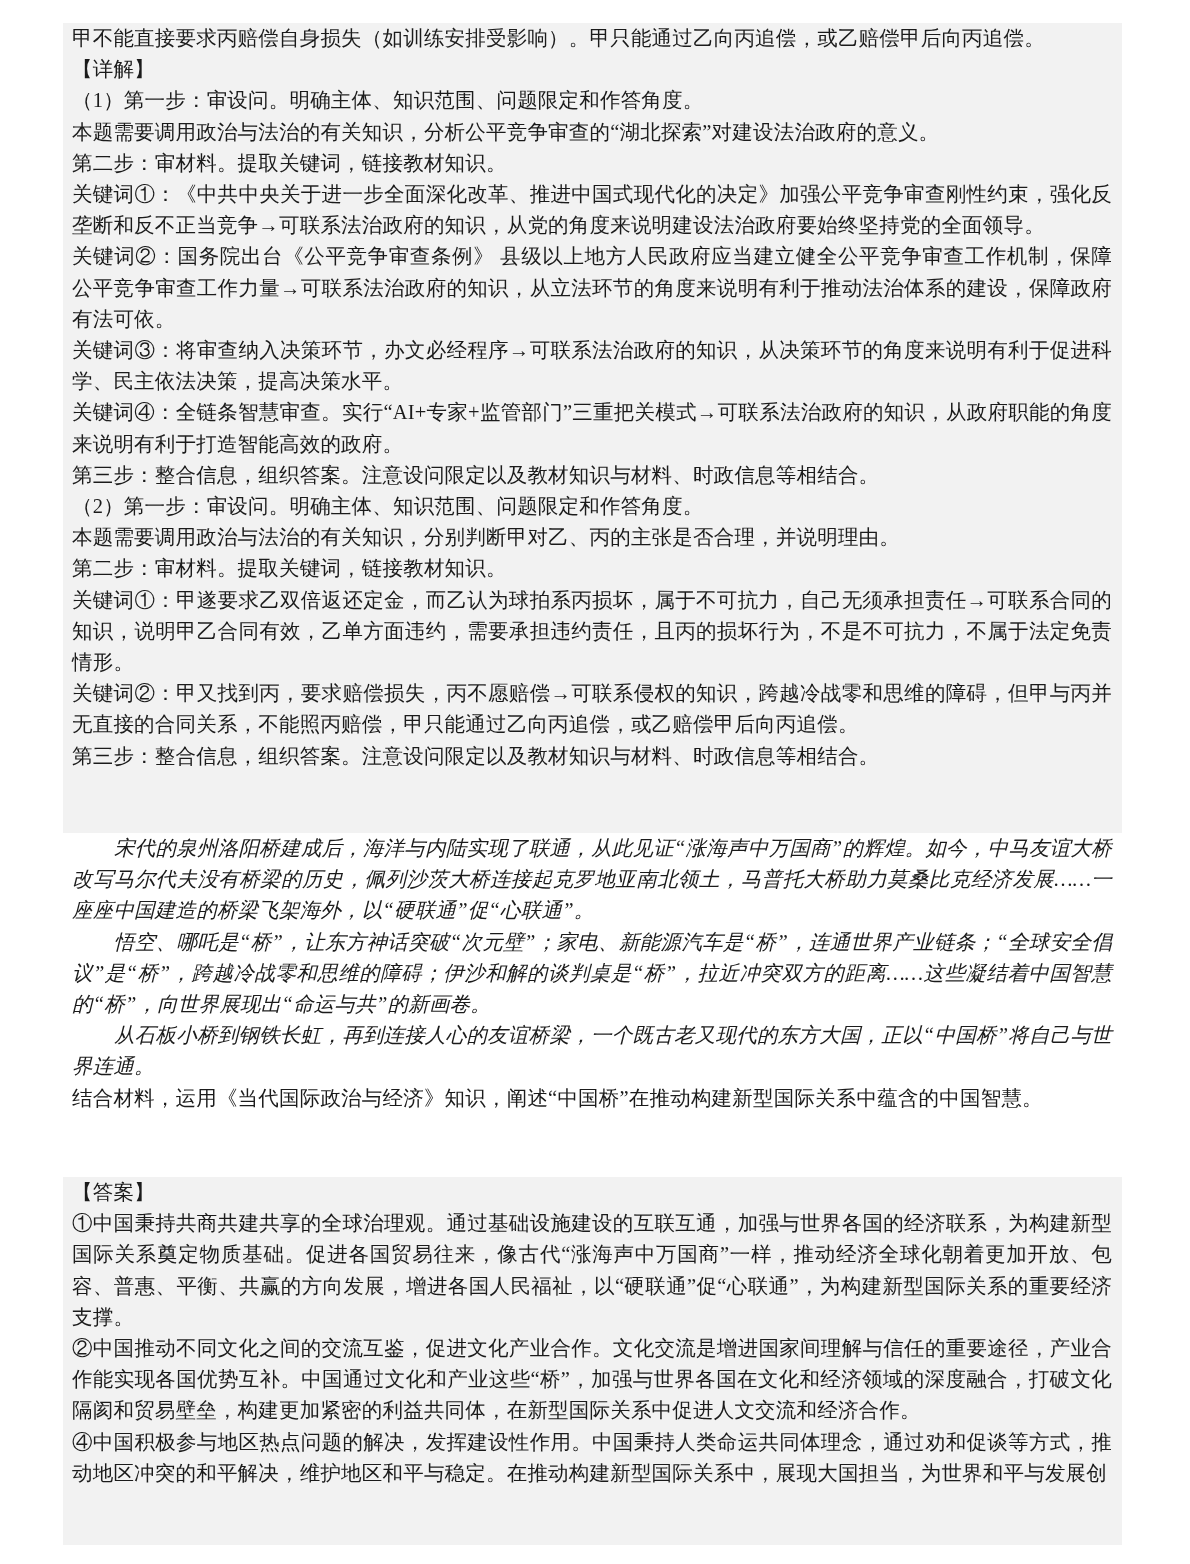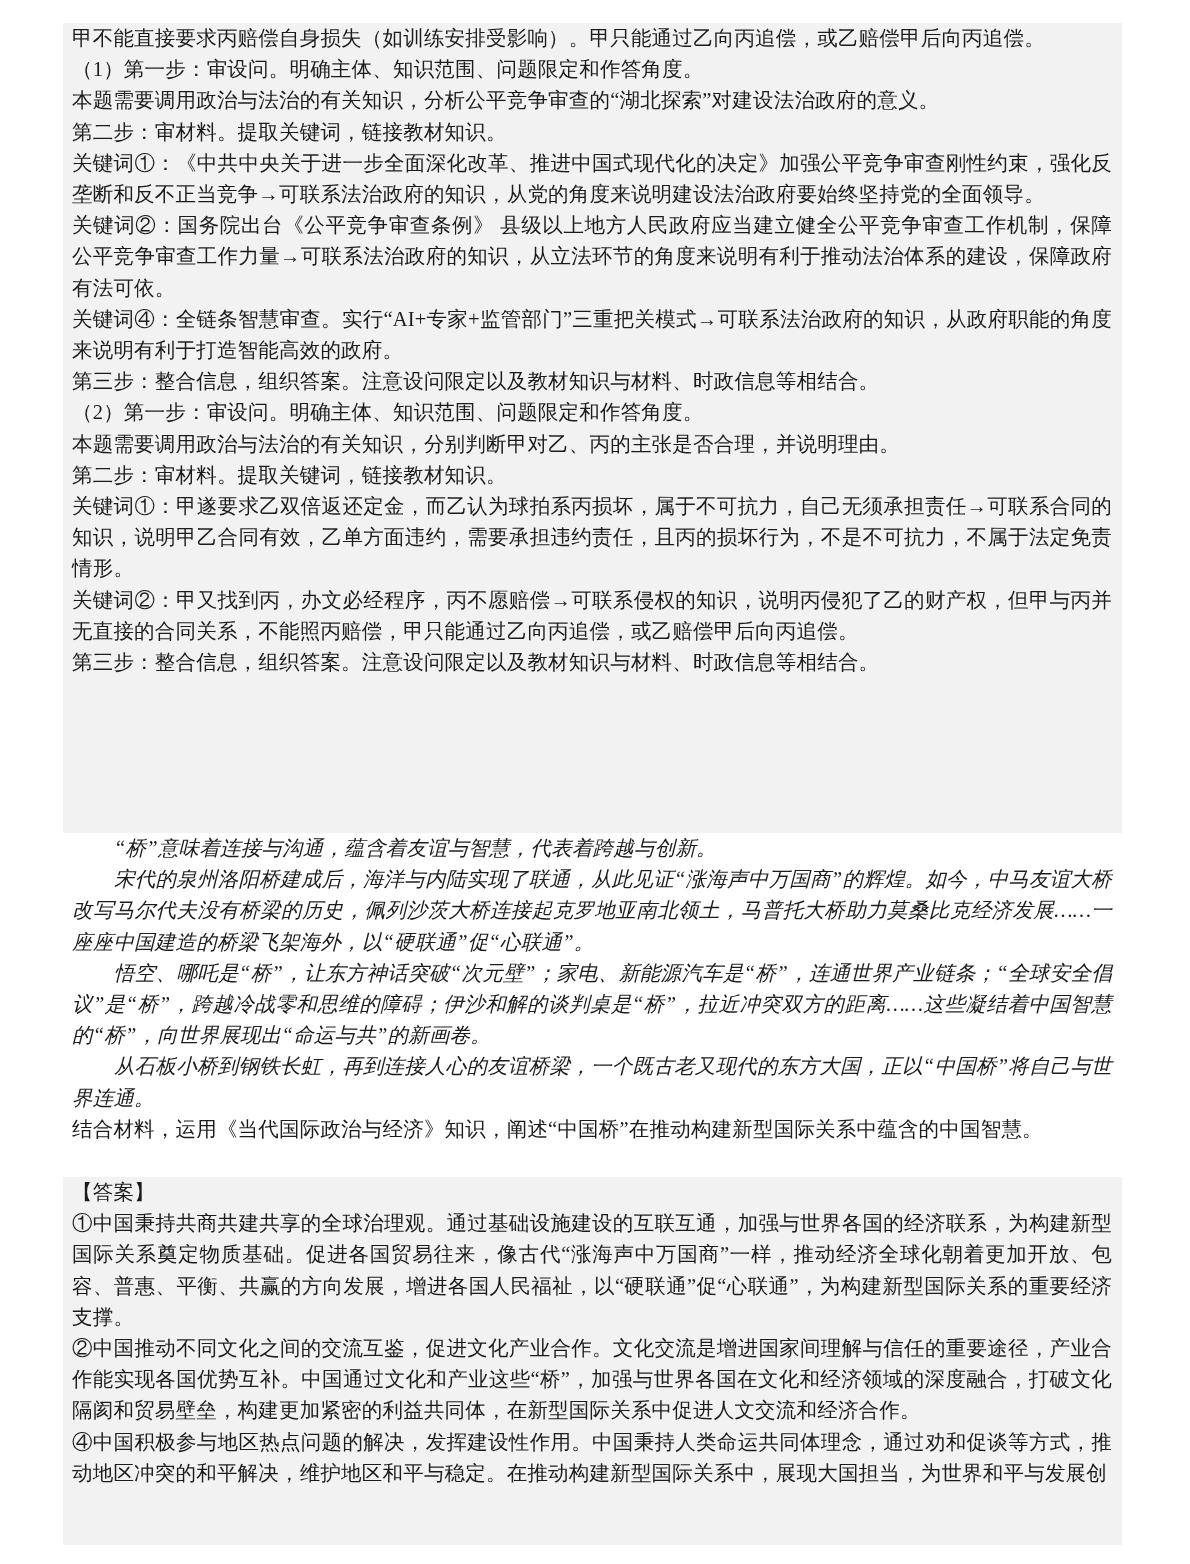--- a/index.html
+++ b/index.html
@@ -37,37 +37,38 @@
     text-indent: 2.05em;
   }
 </style>
 </head>
 <body>
 
 <div class="page">
 
   <section class="section gray detail">
     <p>甲不能直接要求丙赔偿自身损失（如训练安排受影响）。甲只能通过乙向丙追偿，或乙赔偿甲后向丙追偿。</p>
+    <p>【详解】</p>
     <p>（1）第一步：审设问。明确主体、知识范围、问题限定和作答角度。</p>
     <p>本题需要调用政治与法治的有关知识，分析公平竞争审查的“湖北探索”对建设法治政府的意义。</p>
     <p>第二步：审材料。提取关键词，链接教材知识。</p>
     <p>关键词①：《中共中央关于进一步全面深化改革、推进中国式现代化的决定》加强公平竞争审查刚性约束，强化反垄断和反不正当竞争→可联系法治政府的知识，从党的角度来说明建设法治政府要始终坚持党的全面领导。</p>
     <p>关键词②：国务院出台《公平竞争审查条例》 县级以上地方人民政府应当建立健全公平竞争审查工作机制，保障公平竞争审查工作力量→可联系法治政府的知识，从立法环节的角度来说明有利于推动法治体系的建设，保障政府有法可依。</p>
+    <p>关键词③：将审查纳入决策环节，办文必经程序→可联系法治政府的知识，从决策环节的角度来说明有利于促进科学、民主依法决策，提高决策水平。</p>
     <p>关键词④：全链条智慧审查。实行“AI+专家+监管部门”三重把关模式→可联系法治政府的知识，从政府职能的角度来说明有利于打造智能高效的政府。</p>
     <p>第三步：整合信息，组织答案。注意设问限定以及教材知识与材料、时政信息等相结合。</p>
     <p>（2）第一步：审设问。明确主体、知识范围、问题限定和作答角度。</p>
     <p>本题需要调用政治与法治的有关知识，分别判断甲对乙、丙的主张是否合理，并说明理由。</p>
     <p>第二步：审材料。提取关键词，链接教材知识。</p>
     <p>关键词①：甲遂要求乙双倍返还定金，而乙认为球拍系丙损坏，属于不可抗力，自己无须承担责任→可联系合同的知识，说明甲乙合同有效，乙单方面违约，需要承担违约责任，且丙的损坏行为，不是不可抗力，不属于法定免责情形。</p>
-    <p>关键词②：甲又找到丙，办文必经程序，丙不愿赔偿→可联系侵权的知识，说明丙侵犯了乙的财产权，但甲与丙并无直接的合同关系，不能照丙赔偿，甲只能通过乙向丙追偿，或乙赔偿甲后向丙追偿。</p>
+    <p>关键词②：甲又找到丙，要求赔偿损失，丙不愿赔偿→可联系侵权的知识，跨越冷战零和思维的障碍，但甲与丙并无直接的合同关系，不能照丙赔偿，甲只能通过乙向丙追偿，或乙赔偿甲后向丙追偿。</p>
     <p>第三步：整合信息，组织答案。注意设问限定以及教材知识与材料、时政信息等相结合。</p>
   </section>
 
   <section class="section question">
-    <p class="material">“桥”意味着连接与沟通，蕴含着友谊与智慧，代表着跨越与创新。</p>
     <p class="material">宋代的泉州洛阳桥建成后，海洋与内陆实现了联通，从此见证“涨海声中万国商”的辉煌。如今，中马友谊大桥改写马尔代夫没有桥梁的历史，佩列沙茨大桥连接起克罗地亚南北领土，马普托大桥助力莫桑比克经济发展……一座座中国建造的桥梁飞架海外，以“硬联通”促“心联通”。</p>
     <p class="material">悟空、哪吒是“桥”，让东方神话突破“次元壁”；家电、新能源汽车是“桥”，连通世界产业链条；“全球安全倡议”是“桥”，跨越冷战零和思维的障碍；伊沙和解的谈判桌是“桥”，拉近冲突双方的距离……这些凝结着中国智慧的“桥”，向世界展现出“命运与共”的新画卷。</p>
     <p class="material">从石板小桥到钢铁长虹，再到连接人心的友谊桥梁，一个既古老又现代的东方大国，正以“中国桥”将自己与世界连通。</p>
     <p>结合材料，运用《当代国际政治与经济》知识，阐述“中国桥”在推动构建新型国际关系中蕴含的中国智慧。</p>
   </section>
 
   <section class="section gray answer">
     <p>【答案】</p>
     <p>①中国秉持共商共建共享的全球治理观。通过基础设施建设的互联互通，加强与世界各国的经济联系，为构建新型国际关系奠定物质基础。促进各国贸易往来，像古代“涨海声中万国商”一样，推动经济全球化朝着更加开放、包容、普惠、平衡、共赢的方向发展，增进各国人民福祉，以“硬联通”促“心联通”，为构建新型国际关系的重要经济支撑。</p>
     <p>②中国推动不同文化之间的交流互鉴，促进文化产业合作。文化交流是增进国家间理解与信任的重要途径，产业合作能实现各国优势互补。中国通过文化和产业这些“桥”，加强与世界各国在文化和经济领域的深度融合，打破文化隔阂和贸易壁垒，构建更加紧密的利益共同体，在新型国际关系中促进人文交流和经济合作。</p>

